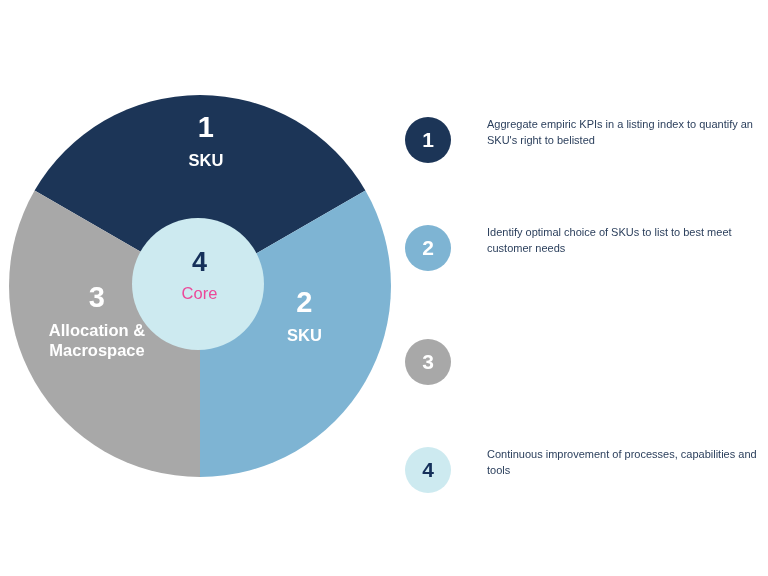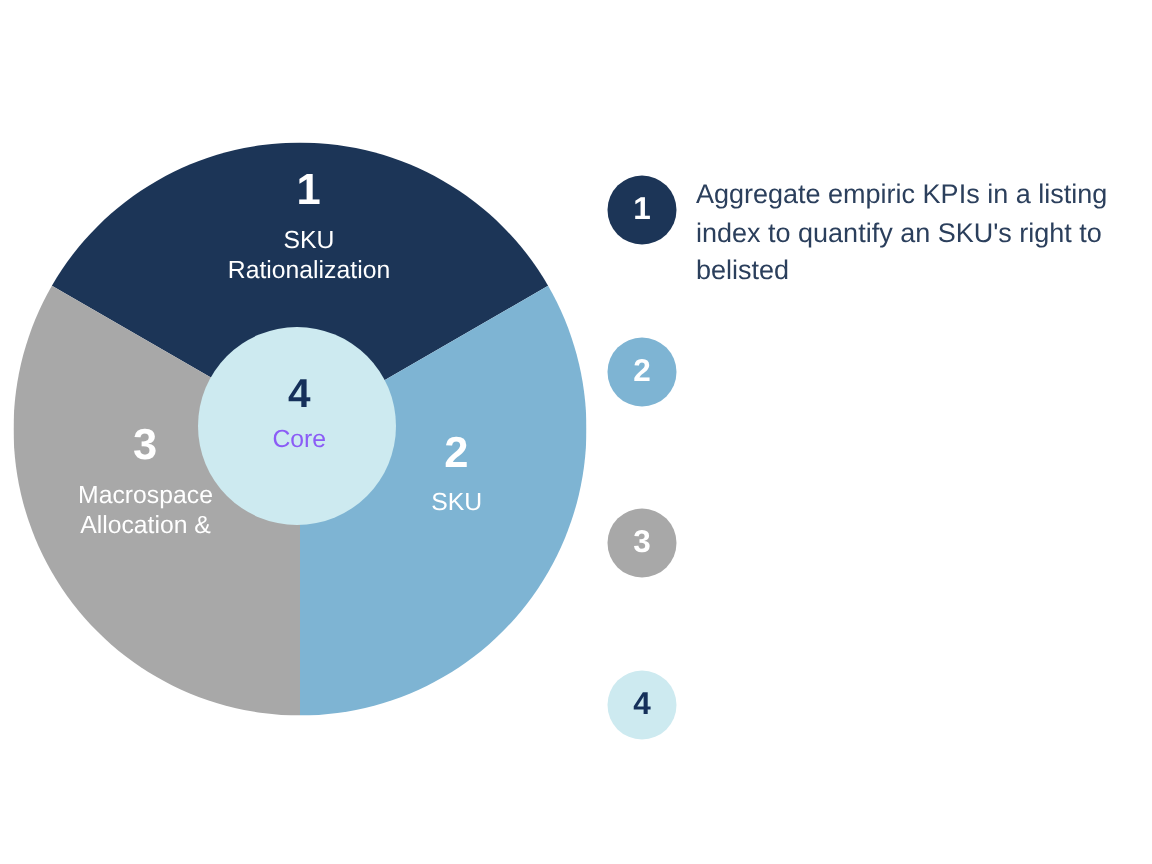--- a/index.html
+++ b/index.html
@@ -49,21 +49,21 @@
   }
   .seg-num {
     font-size: 29px;
     font-weight: 700;
     letter-spacing: 0.5px;
     display: block;
     margin-bottom: 7px;
   }
   .seg-text {
     font-size: 16.5px;
-    font-weight: 400;
+    font-weight: 700;
     display: block;
   }
 
   .seg-label-1 {
     left: 111px;
     top: 15px;
     width: 172px;
   }
   .seg-label-2 {
     left: 213px;
@@ -89,21 +89,21 @@
   .core-num {
     display: block;
     font-size: 27px;
     font-weight: 700;
     margin-bottom: 6px;
   }
   .core-text {
     display: block;
     font-size: 16.5px;
     font-weight: 400;
-    color: #8b5cf6;
+    color: #ec4899;
   }
 
   
   .legend {
     position: absolute;
     left: 405px;
     top: 104px;
     width: 356px;
     height: 400px;
   }
@@ -132,22 +132,22 @@
     color: #ffffff;
     margin-top: 1px;
   }
   .legend-badge.b1 { background: #1c3557; }
   .legend-badge.b2 { background: #7eb4d3; }
   .legend-badge.b3 { background: #a8a8a8; }
   .legend-badge.b4 { background: #cdeaf0; color: #15305a; }
 
   .legend-text {
     flex: 1 1 auto;
-    margin-left: 13px;
-    font-size: 18px;
+    margin-left: 36px;
+    font-size: 11px;
     line-height: 1.42;
     color: #2b3f5c;
     padding-top: 1px;
   }
 </style>
 </head>
 <body>
 
 <div id="stage">
 
@@ -159,54 +159,55 @@
       <path d="M 191 191 L 356.4 95.5 A 191 191 0 0 1 191 382 Z" fill="#7eb4d3"></path>
 
       <path d="M 191 191 L 191 382 A 191 191 0 0 1 25.6 95.5 Z" fill="#a8a8a8"></path>
 
       <circle cx="189" cy="189" r="66" fill="#cdeaf0"></circle>
     </svg>
 
     <div class="seg-label seg-label-1">
       <span class="seg-num">1</span>
       <span class="seg-text">SKU</span>
-      <span class="seg-text">Rationalization</span>
     </div>
 
     <div class="seg-label seg-label-2">
       <span class="seg-num">2</span>
       <span class="seg-text">SKU</span>
     </div>
 
     <div class="seg-label seg-label-3">
       <span class="seg-num">3</span>
+      <span class="seg-text">Allocation &amp;</span>
       <span class="seg-text">Macrospace</span>
-      <span class="seg-text">Allocation &amp;</span>
     </div>
 
     <div class="core-label">
       <span class="core-num">4</span>
       <span class="core-text">Core</span>
     </div>
   </div>
 
   <div class="legend">
 
     <div class="legend-item legend-item-1">
       <div class="legend-badge b1">1</div>
       <div class="legend-text">Aggregate empiric KPIs in a listing index to quantify an SKU's right to belisted</div>
     </div>
 
     <div class="legend-item legend-item-2">
       <div class="legend-badge b2">2</div>
+      <div class="legend-text">Identify optimal choice of SKUs to list to best meet customer needs</div>
     </div>
 
     <div class="legend-item legend-item-3">
       <div class="legend-badge b3">3</div>
     </div>
 
     <div class="legend-item legend-item-4">
       <div class="legend-badge b4">4</div>
+      <div class="legend-text">Continuous improvement of processes, capabilities and tools</div>
     </div>
 
   </div>
 
 </div>
 
 </body></html>

